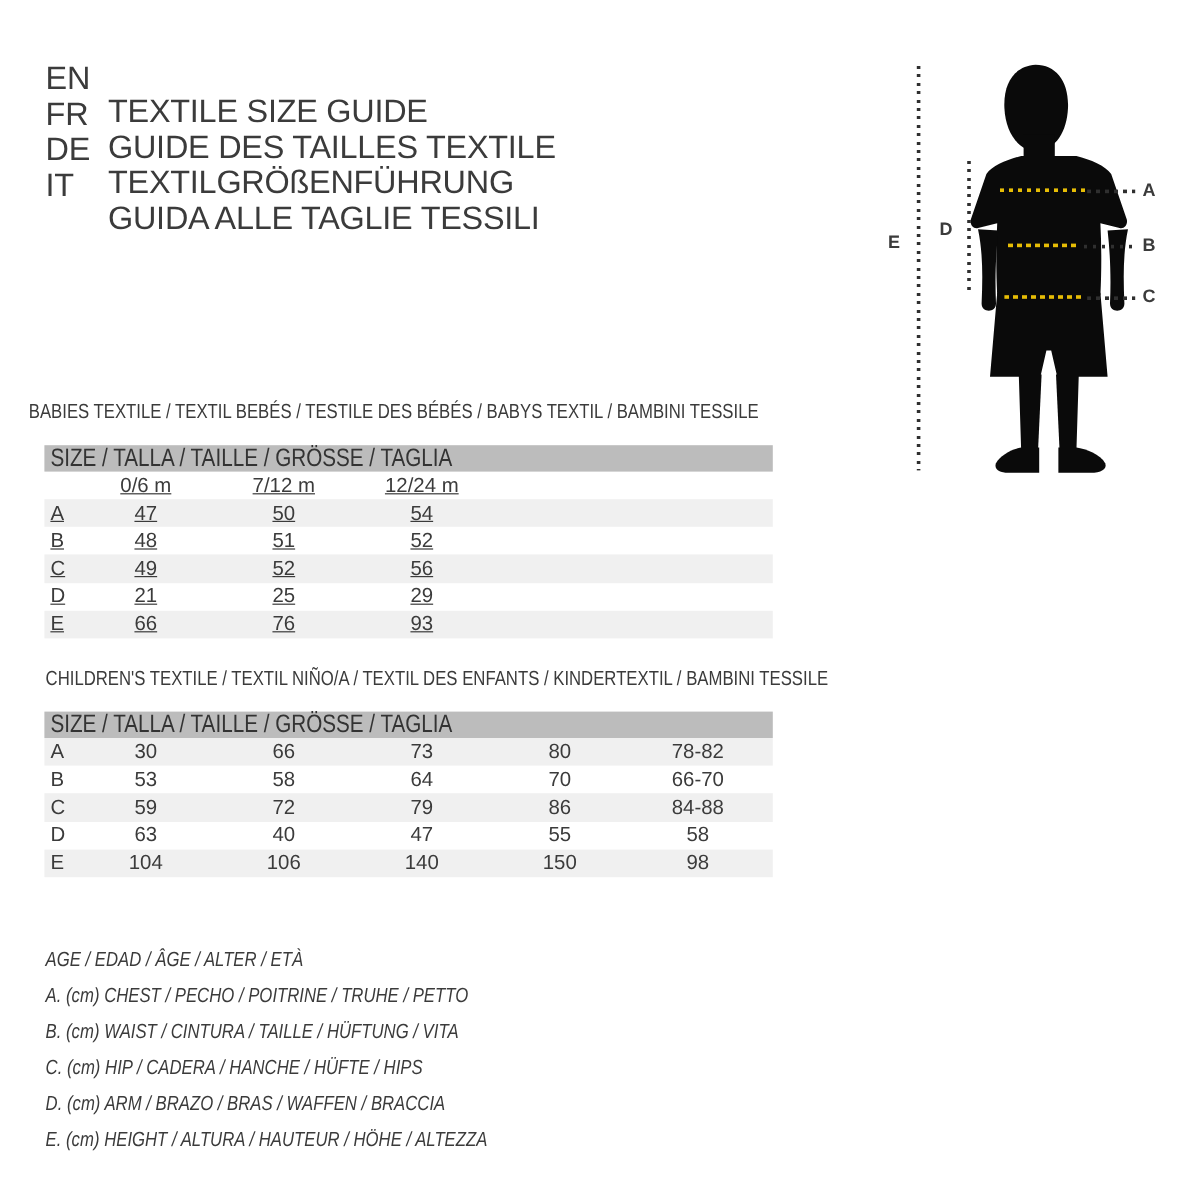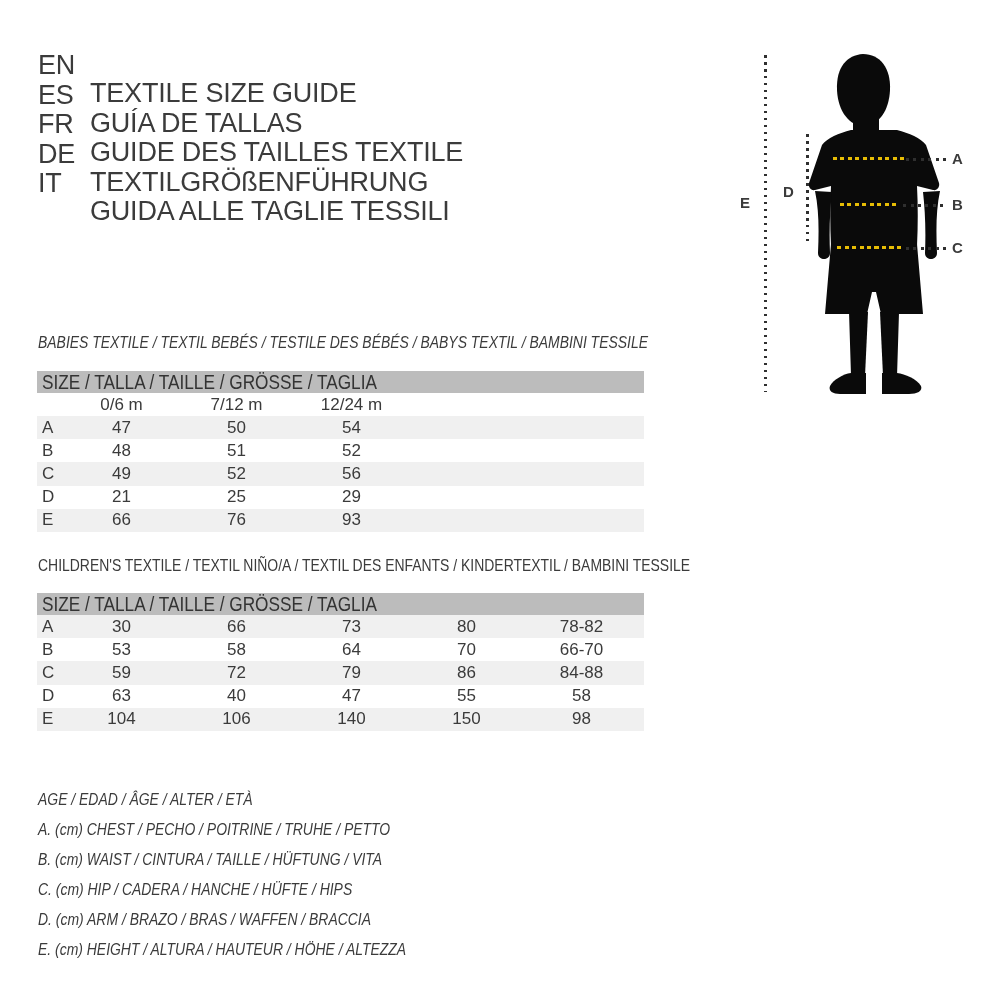--- a/index.html
+++ b/index.html
@@ -20,43 +20,39 @@
   .dash-y{height:3px;background:repeating-linear-gradient(90deg,#e7bd05 0 4px,transparent 4px 7.5px);z-index:3;}
   .dash-k{height:2.5px;background:repeating-linear-gradient(90deg,#2f2f2f 0 3px,transparent 3px 7.5px);z-index:3;}
   .marker{font-size:15px;font-weight:700;color:#3b3b3b;z-index:4;}
 
   
   .section-title{font-size:17px;white-space:nowrap;}
   .table{left:37px;width:607px;}
   .t-bar{height:22px;line-height:22px;background:#bcbcbc;color:#333;font-size:21px;padding-left:5px;box-sizing:border-box;}
   .t-sub{height:23px;display:grid;align-items:center;font-size:17px;}
   .t-row{height:23.2px;display:grid;align-items:center;font-size:17px;}
-  .g3{grid-template-columns:27px 115px 115px 115px;}
+  .g3{grid-template-columns:27px 115px 115px 115px;text-decoration:underline;}
   .g5{grid-template-columns:27px 115px 115px 115px 115px 115px;}
   .t-label{padding-left:5px;}
   .t-cell{text-align:center;}
   .rows .t-row:nth-child(odd){background:#f0f0f0;}
 
   
   .legend{left:38px;top:785px;font-style:italic;}
   .legend-line{height:30px;display:flex;align-items:center;font-size:17px;}
 </style>
 </head>
 <body>
 
 <div class="page">
 
   <div class="abs lang-header">
     <div class="lang-row">
       <span class="lang-code">EN</span>
       <span class="lang-title">TEXTILE SIZE GUIDE</span>
-    </div>
-    <div class="lang-row">
-      <span class="lang-code">ES</span>
-      <span class="lang-title">GUÍA DE TALLAS</span>
     </div>
     <div class="lang-row">
       <span class="lang-code">FR</span>
       <span class="lang-title">GUIDE DES TAILLES TEXTILE</span>
     </div>
     <div class="lang-row">
       <span class="lang-code">DE</span>
       <span class="lang-title">TEXTILGRÖßENFÜHRUNG</span>
     </div>
     <div class="lang-row">
@@ -89,21 +85,21 @@
   <div class="abs dash-k" style="left:903px;top:204px;width:43px;"></div>
   <div class="abs dash-y" style="left:837px;top:246px;width:66px;"></div>
   <div class="abs dash-k" style="left:906px;top:247px;width:40px;"></div>
 
   <div class="abs marker" style="left:952px;top:150px;">A</div>
   <div class="abs marker" style="left:952px;top:196px;">B</div>
   <div class="abs marker" style="left:952px;top:239px;">C</div>
   <div class="abs marker" style="left:783px;top:183px;">D</div>
   <div class="abs marker" style="left:740px;top:194px;">E</div>
 
-  <div class="abs section-title" style="left:38px;top:333px;font-style:italic;">
+  <div class="abs section-title" style="left:24px;top:333px;">
     <span class="cond">BABIES TEXTILE / TEXTIL BEBÉS / TESTILE DES BÉBÉS / BABYS TEXTIL / BAMBINI TESSILE</span>
   </div>
   <div class="abs table" style="top:371px;">
     <div class="t-bar">
       <span class="cond">SIZE / TALLA / TAILLE / GRÖSSE / TAGLIA</span>
     </div>
     <div class="t-sub g3">
       <span class="t-label"></span>
       <span class="t-cell">0/6 m</span>
       <span class="t-cell">7/12 m</span>

